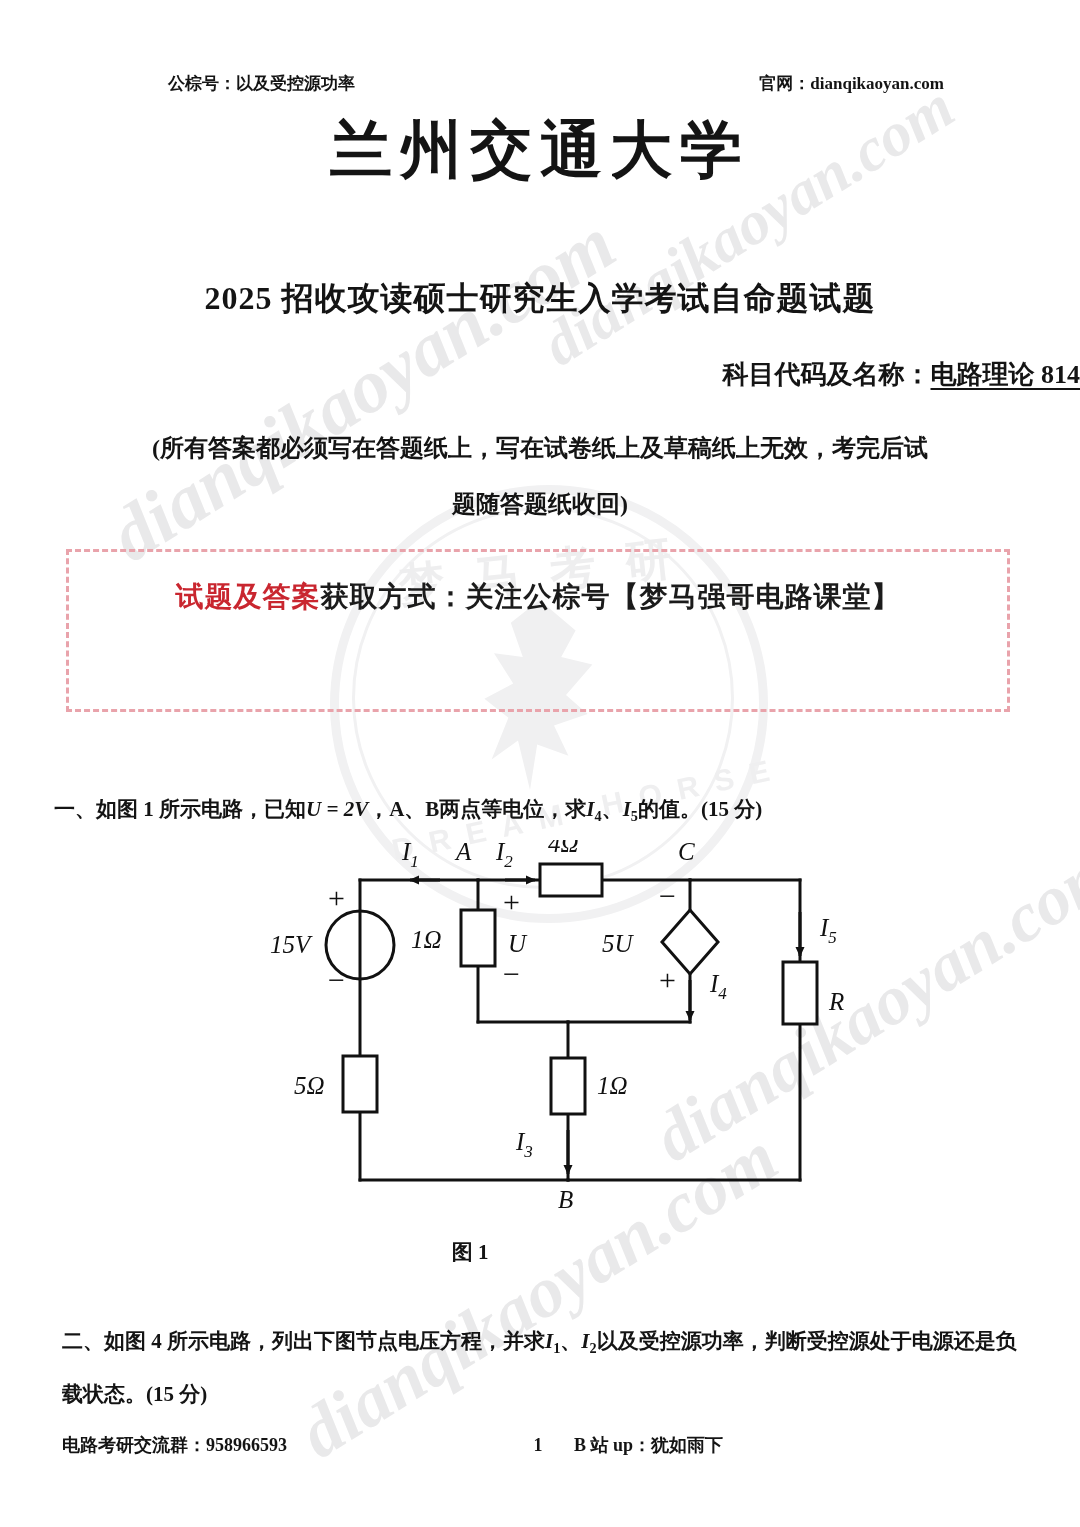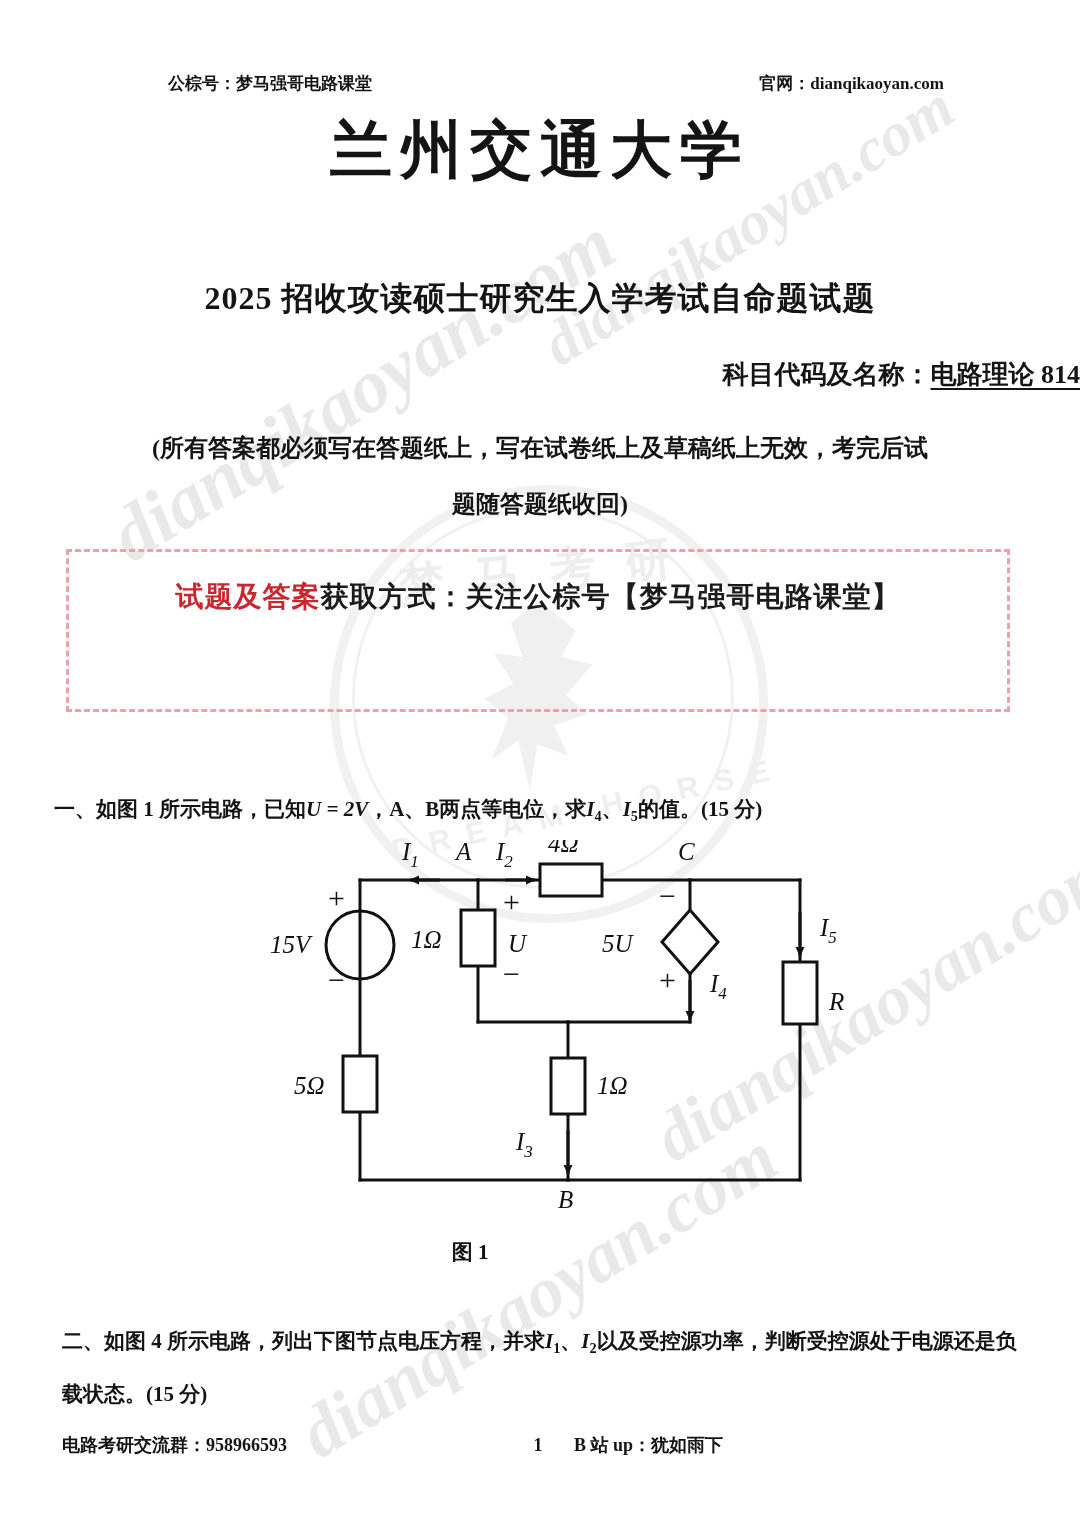--- a/index.html
+++ b/index.html
@@ -218,21 +218,21 @@
     <div class="wm-ring-text" style="left:388px; top:792px; font-size:30px; letter-spacing:16px; transform:rotate(-12deg);">DREAM HORSE</div>
     <div class="wm-cn" style="left:398px; top:540px; font-size:46px; letter-spacing:30px; transform:rotate(-6deg);">梦马考研</div>
 
     <div class="wm-diag" style="left:95px; top:505px; font-size:76px; transform:rotate(-32deg);">dianqikaoyan.com</div>
     <div class="wm-diag" style="left:530px; top:320px; font-size:62px; transform:rotate(-32deg);">dianqikaoyan.com</div>
     <div class="wm-diag" style="left:640px; top:1110px; font-size:70px; transform:rotate(-32deg);">dianqikaoyan.com</div>
     <div class="wm-diag" style="left:285px; top:1405px; font-size:72px; transform:rotate(-32deg);">dianqikaoyan.com</div>
   </div>
 
   <div class="top-row">
-    <span>公棕号：梦马强哥电路课堂</span>
+    <span>公棕号：以及受控源功率</span>
     <span>官网：dianqikaoyan.com</span>
   </div>
 
   <div class="univ-title">兰州交通大学</div>
   <div class="exam-title">2025 招收攻读硕士研究生入学考试自命题试题</div>
 
   <div class="subject-line">
     <span>科目代码及名称：</span><span class="u">电路理论 814</span>
   </div>
 

